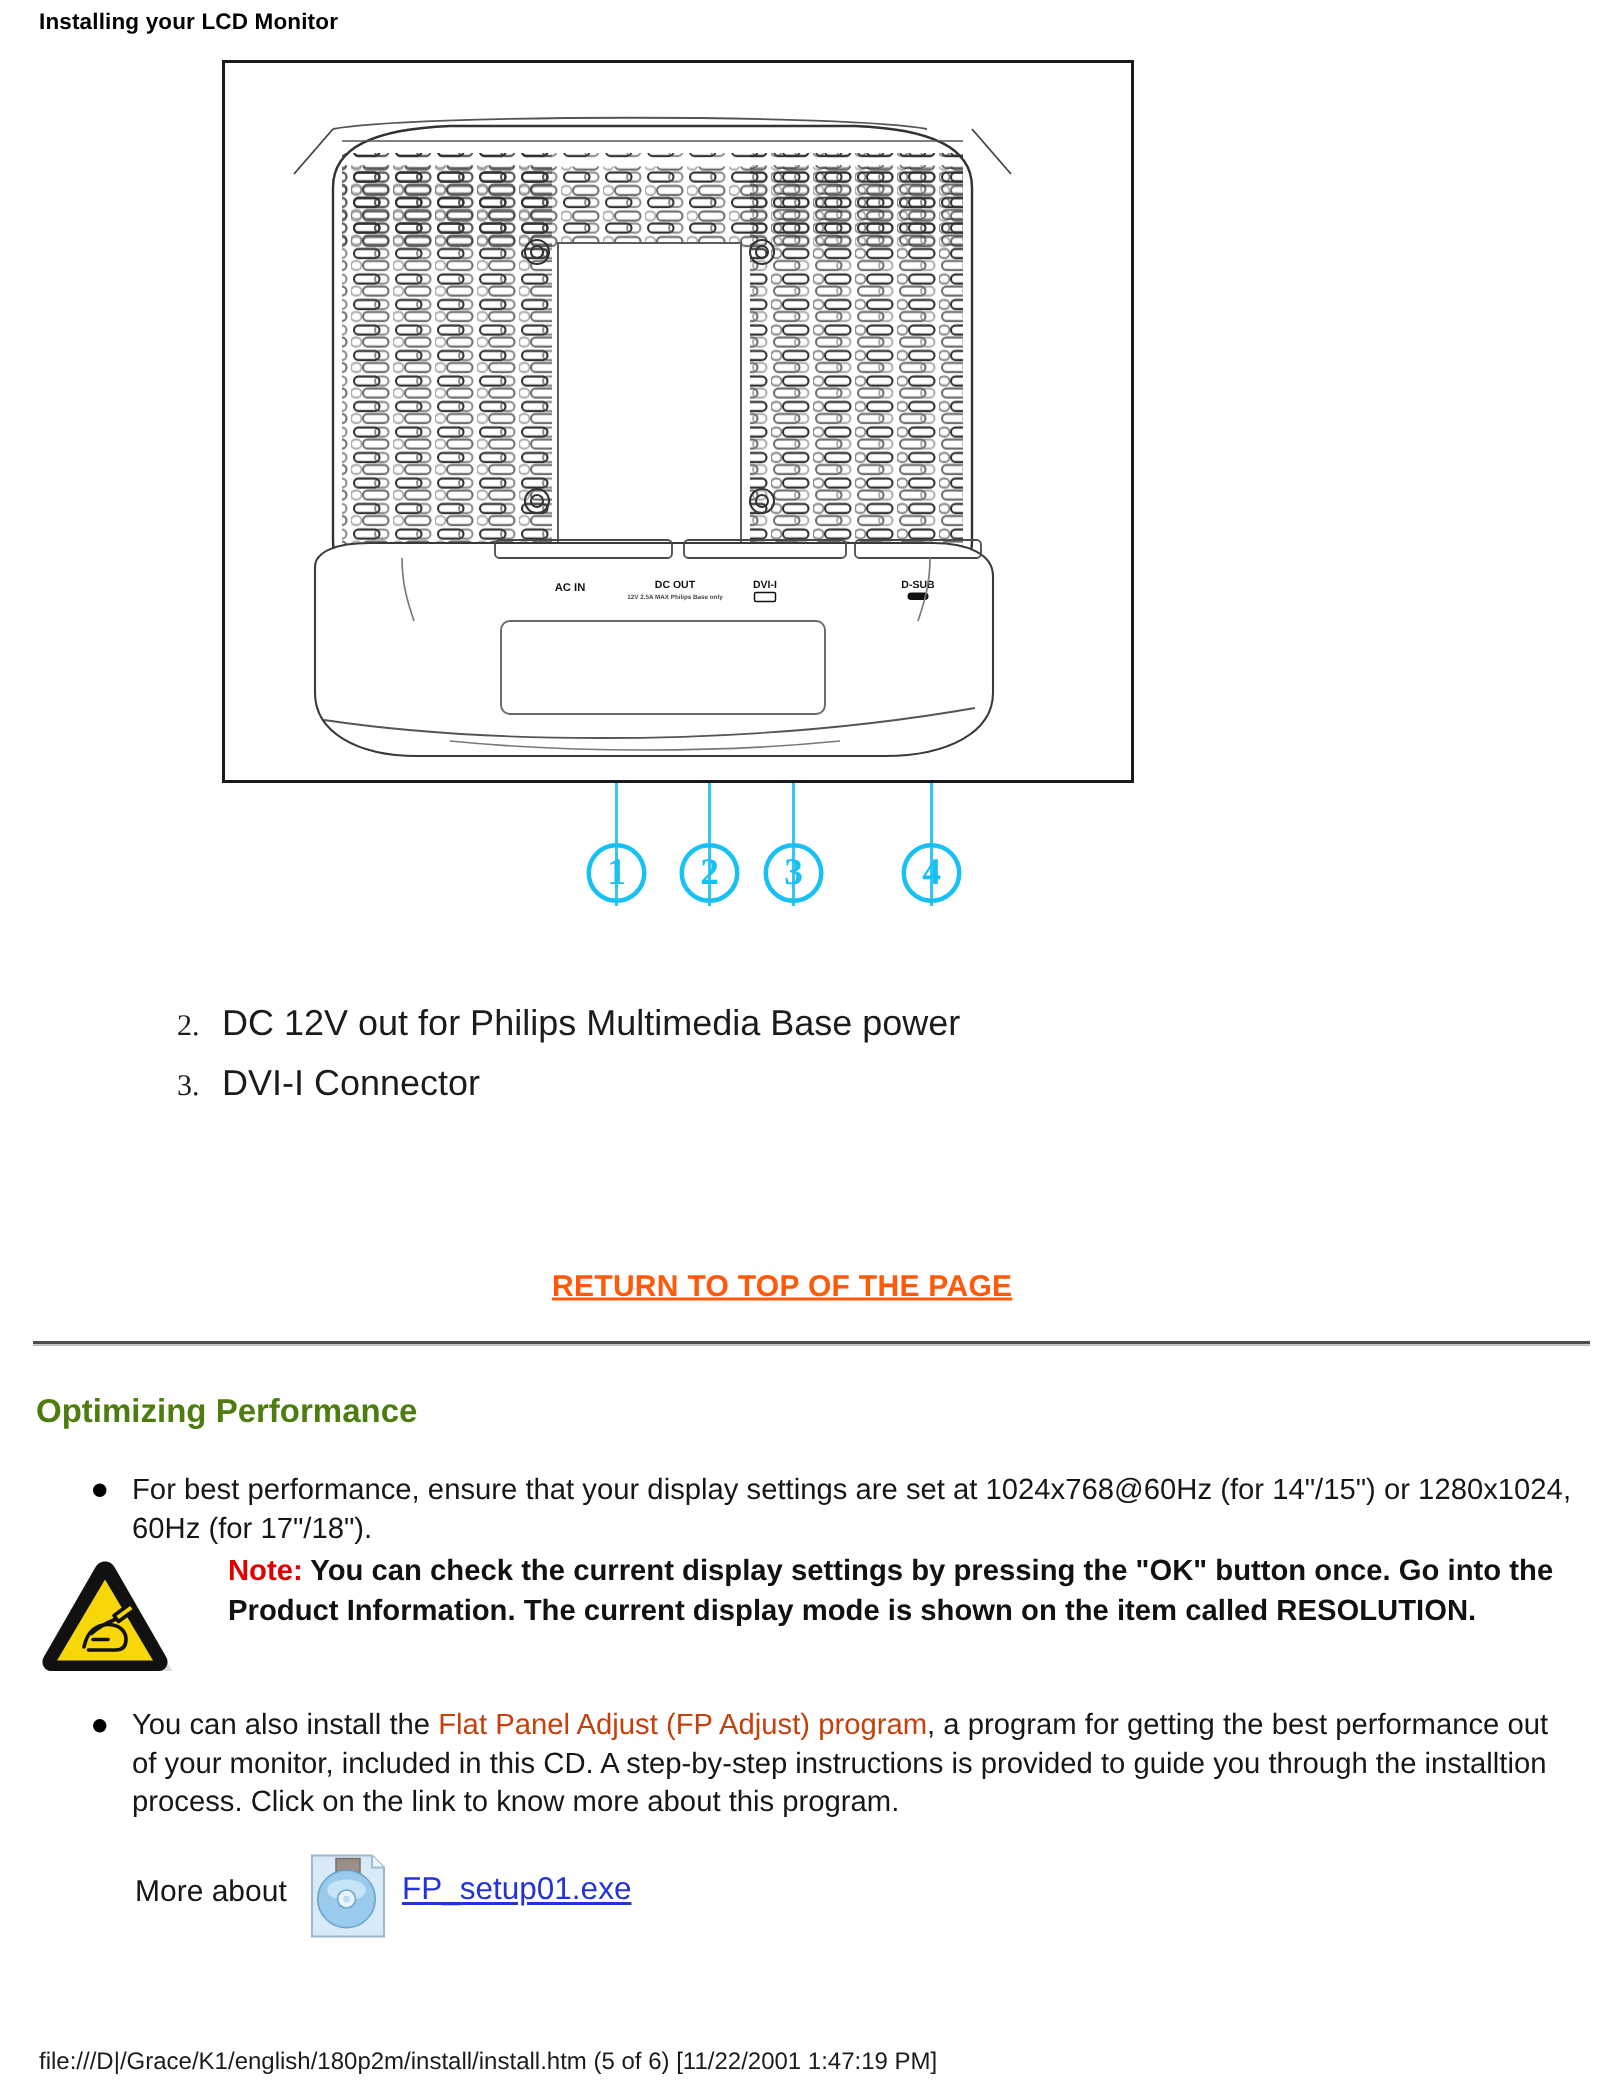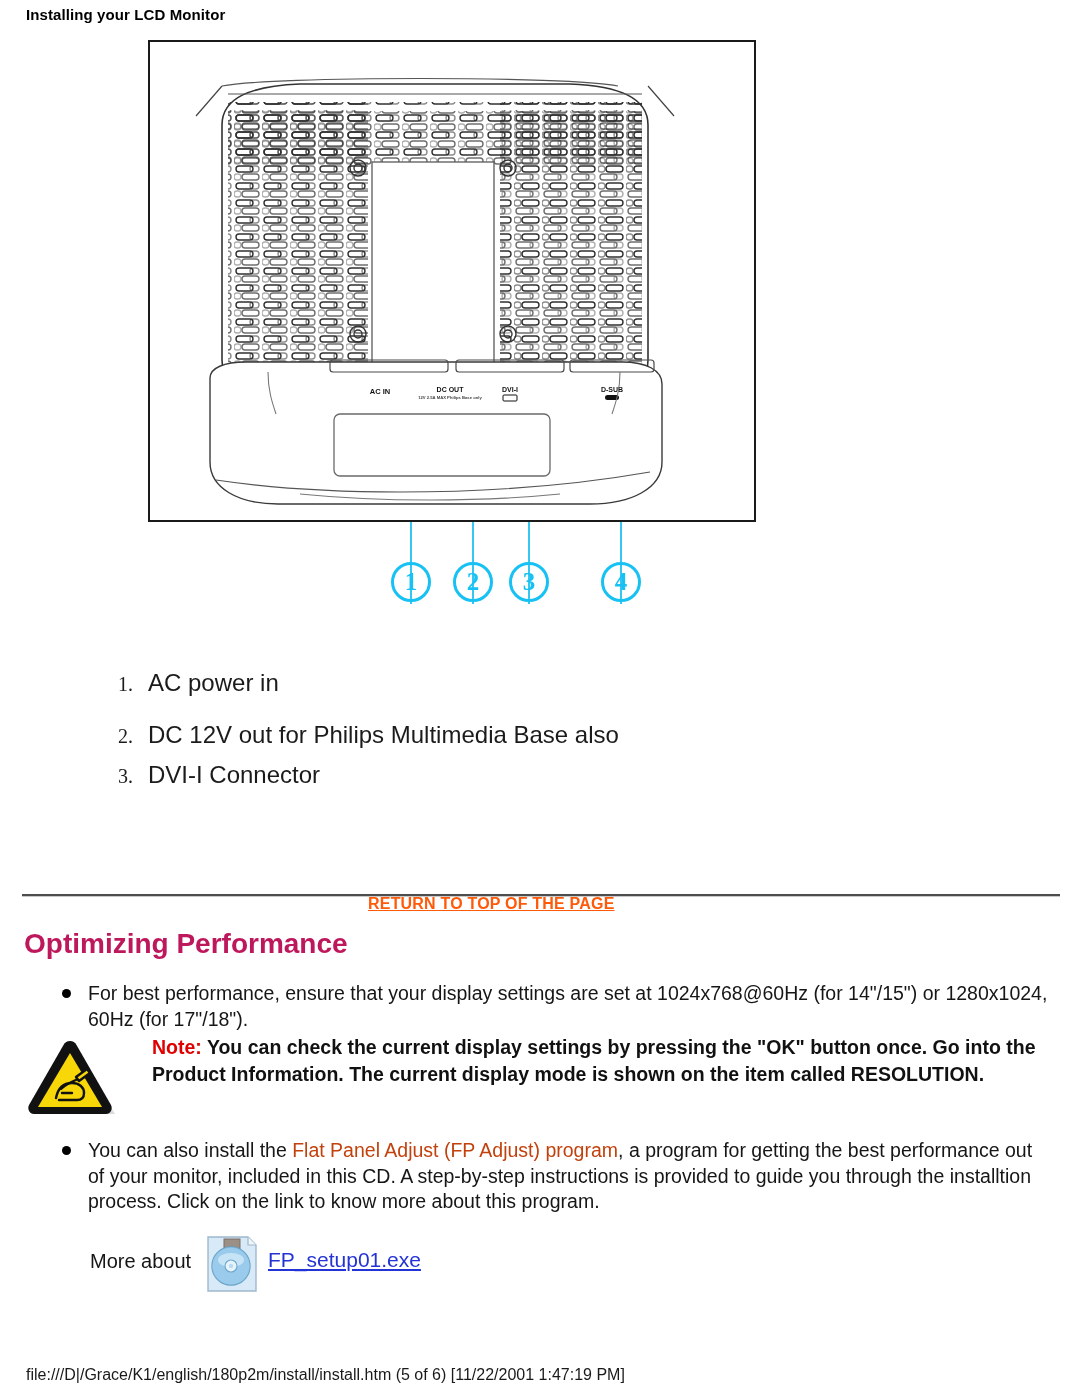--- a/index.html
+++ b/index.html
@@ -98,48 +98,47 @@
   }
   .num-list li.sp-1 { margin-bottom: 22px; }
   .num-list li.sp-2 { margin-bottom: 10px; }
   .num-list li.sp-3 { margin-bottom: 4px; }
 
   
   .return-top {
     position: absolute;
     left: 368px;
     top: 847px;
-    font-size: 16px;
+    font-size: 20px;
     font-weight: bold;
     color: #ff5a0a;
     text-decoration: underline;
     letter-spacing: 0.2px;
     cursor: pointer;
-    margin-top: 48px;
   }
 
   
   .rule {
     position: absolute;
     left: 22px;
     top: 894px;
     width: 1038px;
     height: 2px;
     background: #4d4d4d;
     border-bottom: 1px solid #c8c8c8;
   }
 
   
   .section-title {
     position: absolute;
     left: 24px;
     top: 928px;
-    font-size: 28px;
-    font-weight: bold;
-    color: #be185d;
+    font-size: 22px;
+    font-weight: bold;
+    color: #4d7c0f;
   }
 
   
   .bullet-block {
     position: absolute;
     font-size: 19.5px;
     line-height: 1.32;
     color: #161616;
   }
   .bullet-block .dot {
@@ -320,25 +319,22 @@
   <div class="leader" style="left:380px;height:82px;"></div>
   <div class="leader" style="left:472px;height:82px;"></div>
 
   <div class="callout-circle" style="left:243px;top:40px;">1</div>
   <div class="callout-circle" style="left:305px;top:40px;">2</div>
   <div class="callout-circle" style="left:361px;top:40px;">3</div>
   <div class="callout-circle" style="left:453px;top:40px;">4</div>
 </div>
 
 <ol class="num-list">
-  <li class="sp-1">
-    <span class="idx">1.</span><span>AC power in</span>
-  </li>
   <li class="sp-2">
-    <span class="idx">2.</span><span>DC 12V out for Philips Multimedia Base also</span>
+    <span class="idx">2.</span><span>DC 12V out for Philips Multimedia Base power</span>
   </li>
   <li class="sp-3">
     <span class="idx">3.</span><span>DVI-I Connector</span>
   </li>
 </ol>
 
 <a class="return-top">RETURN TO TOP OF THE PAGE</a>
 
 <div class="rule"></div>
 

